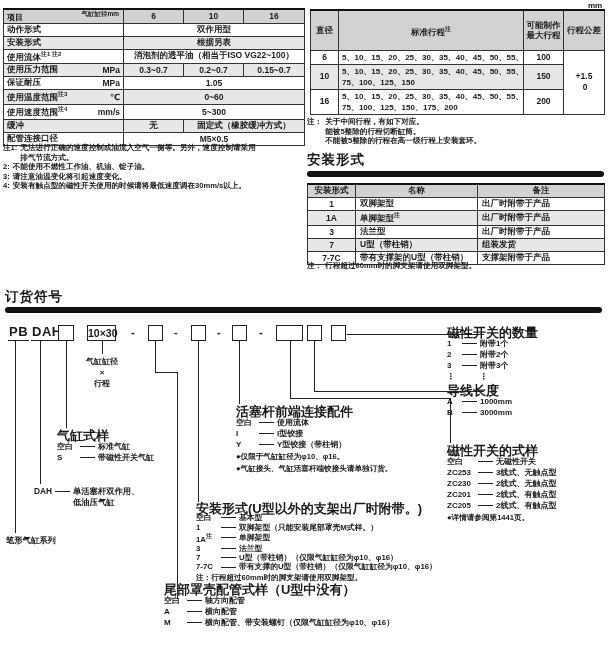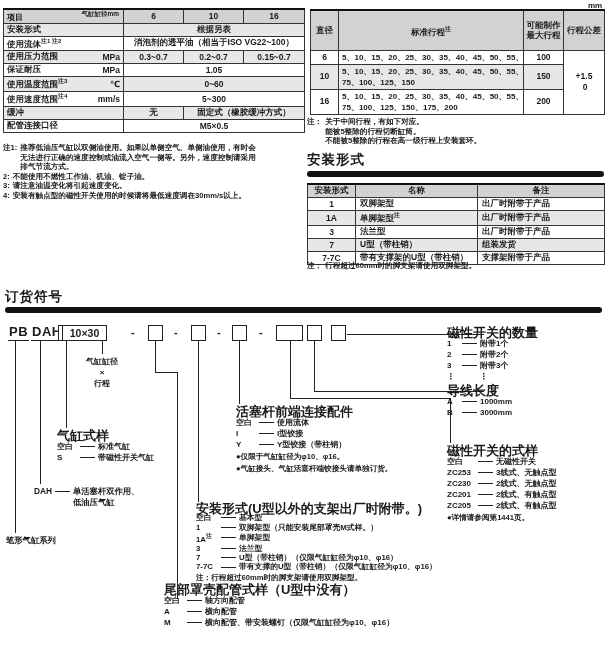--- a/index.html
+++ b/index.html
@@ -79,20 +79,29 @@
         <th class="diag-cell">
           <span class="diag-item">项目</span>
           <span class="diag-bore">气缸缸径mm</span>
         </th>
       <th>6</th>
           <th>10</th>
           <th>16</th>
         </tr>
     </thead>
     <tbody>
+        <tr>
+          <td class="lbl">
+            <span class="inner">
+              <span>动作形式</span>
+              <span></span>
+            </span>
+          </td>
+          <td class="val" colspan="3">双作用型</td>
+        </tr>
         <tr class="alt">
           <td class="lbl">
             <span class="inner">
               <span>安装形式</span>
               <span></span>
             </span>
           </td>
           <td class="val" colspan="3">根据另表</td>
         </tr>
         <tr>
@@ -161,21 +170,20 @@
           </td>
           <td class="val" colspan="3">M5×0.5</td>
         </tr>
       </tbody>
   </table>
 
   <div class="notes" id="spec-notes" style="left:3px;top:143px">
       <div class="note-item">
         <span class="note-id">注1:</span>
         <span class="note-lines">
-          <div>推荐低油压气缸以双侧油使用。如果以单侧空气、单侧油使用，有时会</div>
           <div>无法进行正确的速度控制或油流入空气一侧等。另外，速度控制请采用</div>
           <div>排气节流方式。</div>
         </span>
       </div>
       <div class="note-item">
         <span class="note-id">2:</span>
         <span class="note-lines">
           <div>不能使用不燃性工作油、机油、锭子油。</div>
         </span>
       </div>
@@ -297,21 +305,21 @@
     </div>
 
   <div class="sec-title" style="left:5px;top:288px">订货符号</div>
   <div class="bar" style="left:5px;top:307px;width:597px"></div>
 
   <div id="diagram">
 
     <span class="prefix" style="left:8px">PB</span>
     <span class="prefix" style="left:31px">DAH</span>
     <span class="cbox" style="left:58px;width:16px"></span>
-    <span class="cbox" style="left:62px;width:45px">10×30</span>
+    <span class="cbox" style="left:87px;width:29px">10×30</span>
     <span class="dash-sep" style="left:131px">-</span>
     <span class="cbox" style="left:148px;width:15px"></span>
     <span class="dash-sep" style="left:174px">-</span>
     <span class="cbox" style="left:191px;width:15px"></span>
     <span class="dash-sep" style="left:217px">-</span>
     <span class="cbox" style="left:232px;width:15px"></span>
     <span class="dash-sep" style="left:259px">-</span>
     <span class="cbox" style="left:276px;width:27px"></span>
     <span class="cbox" style="left:307px;width:15px"></span>
     <span class="cbox" style="left:331px;width:15px"></span>

